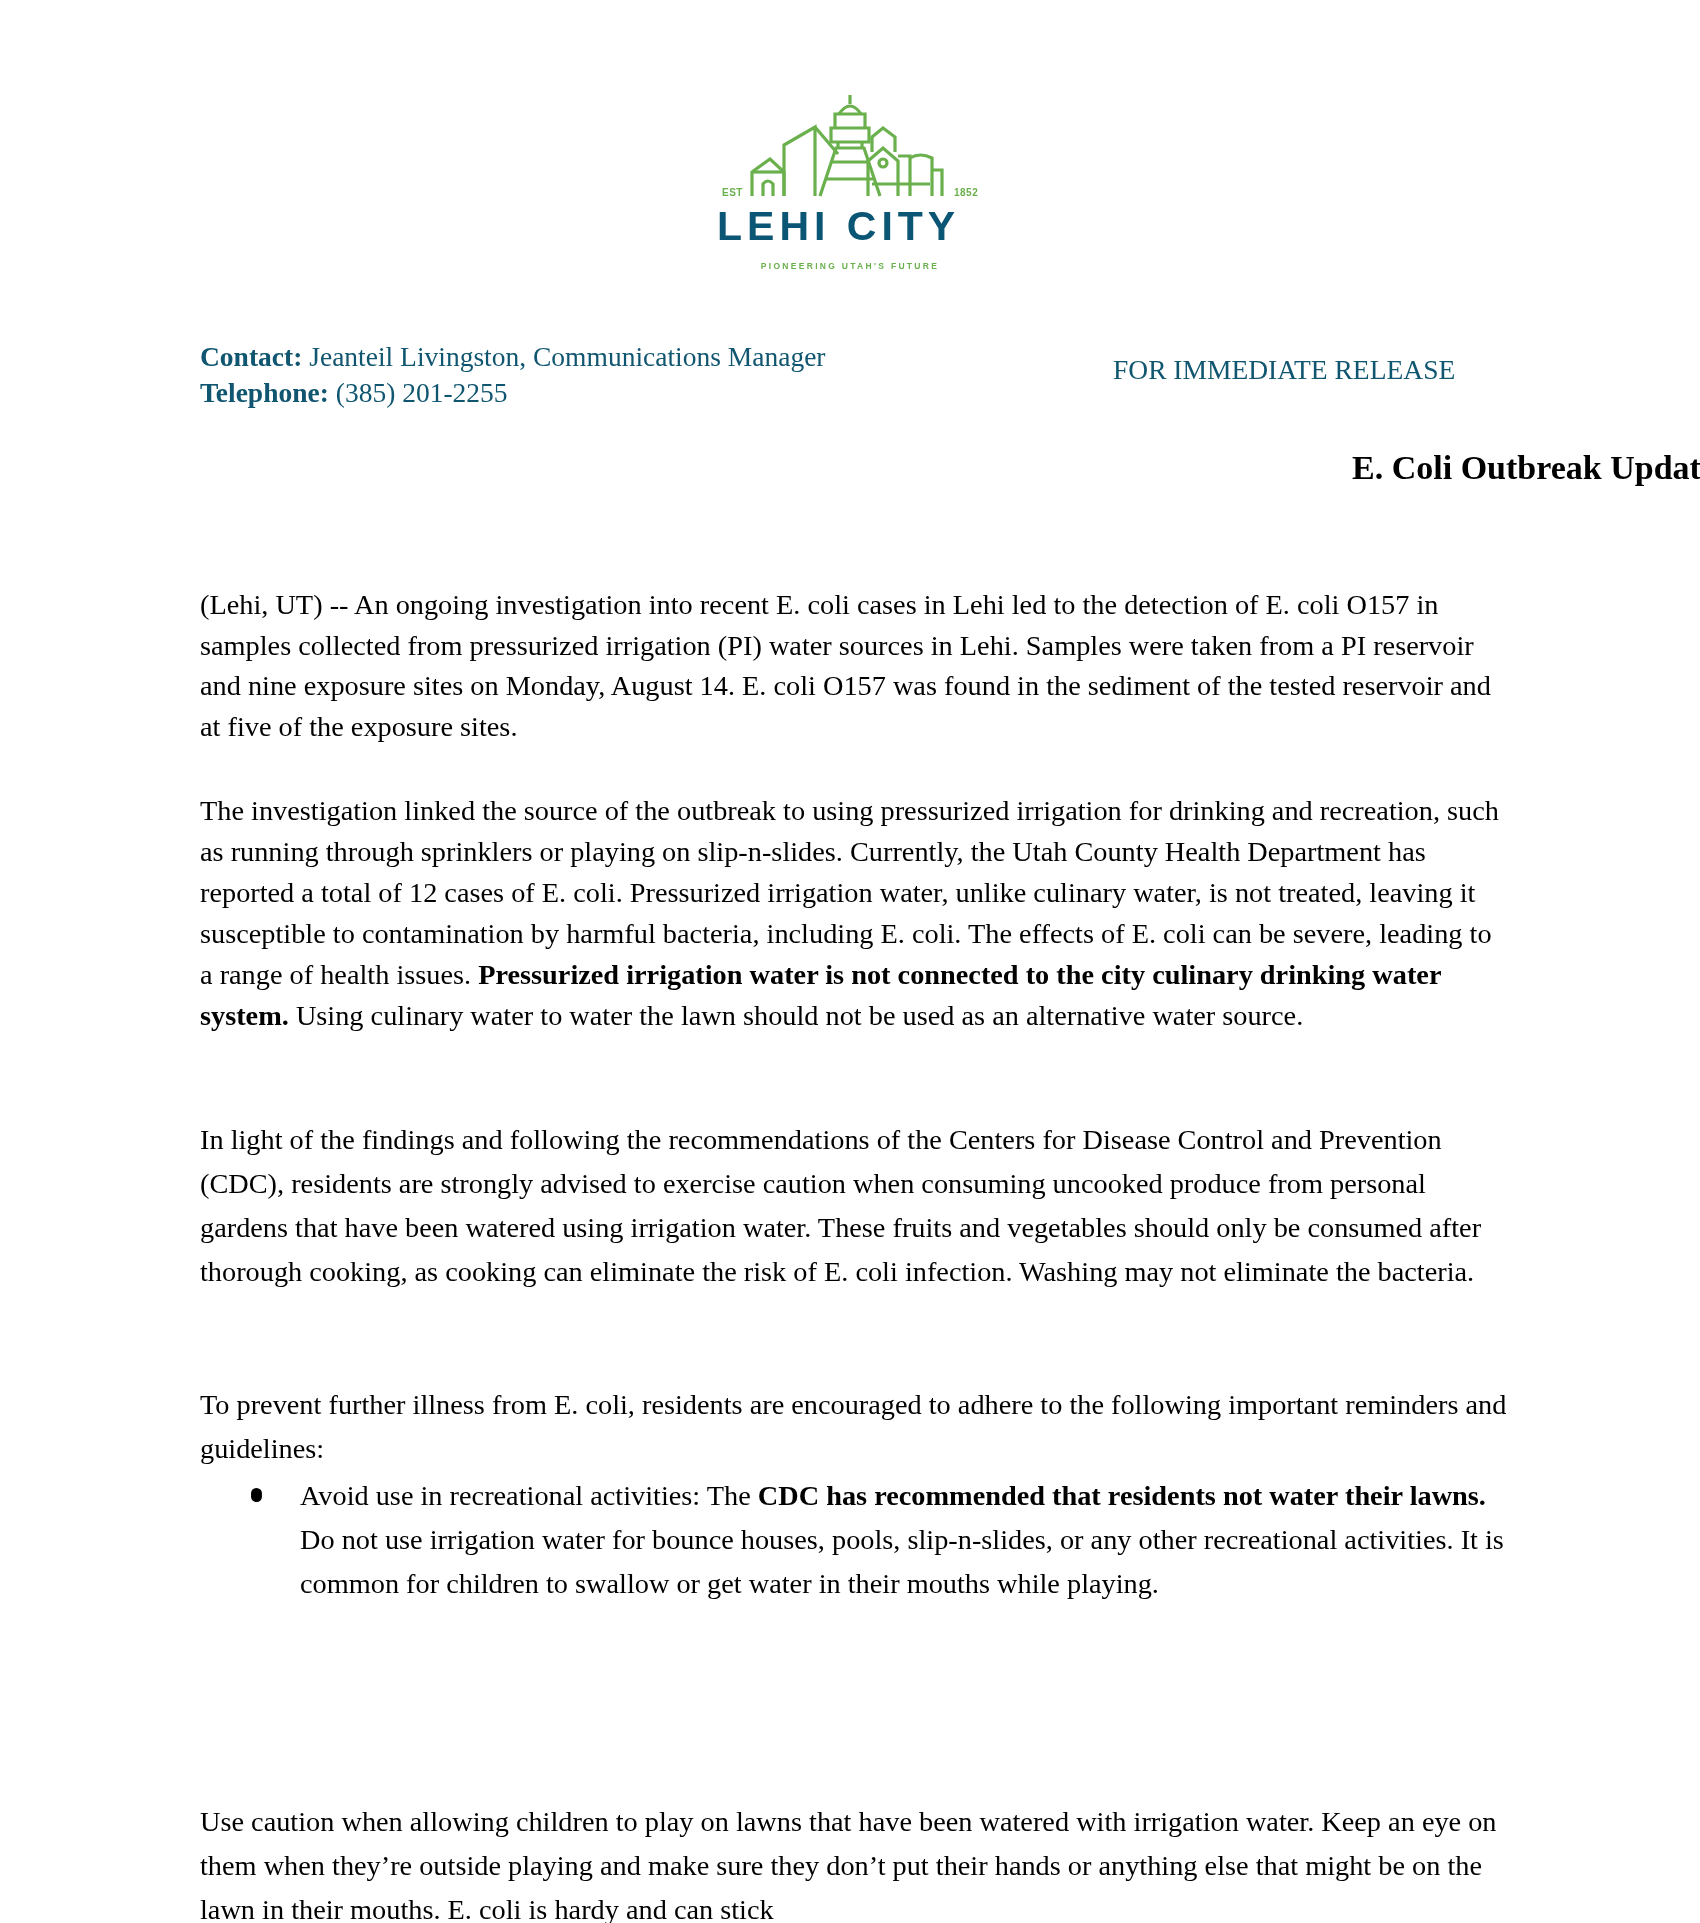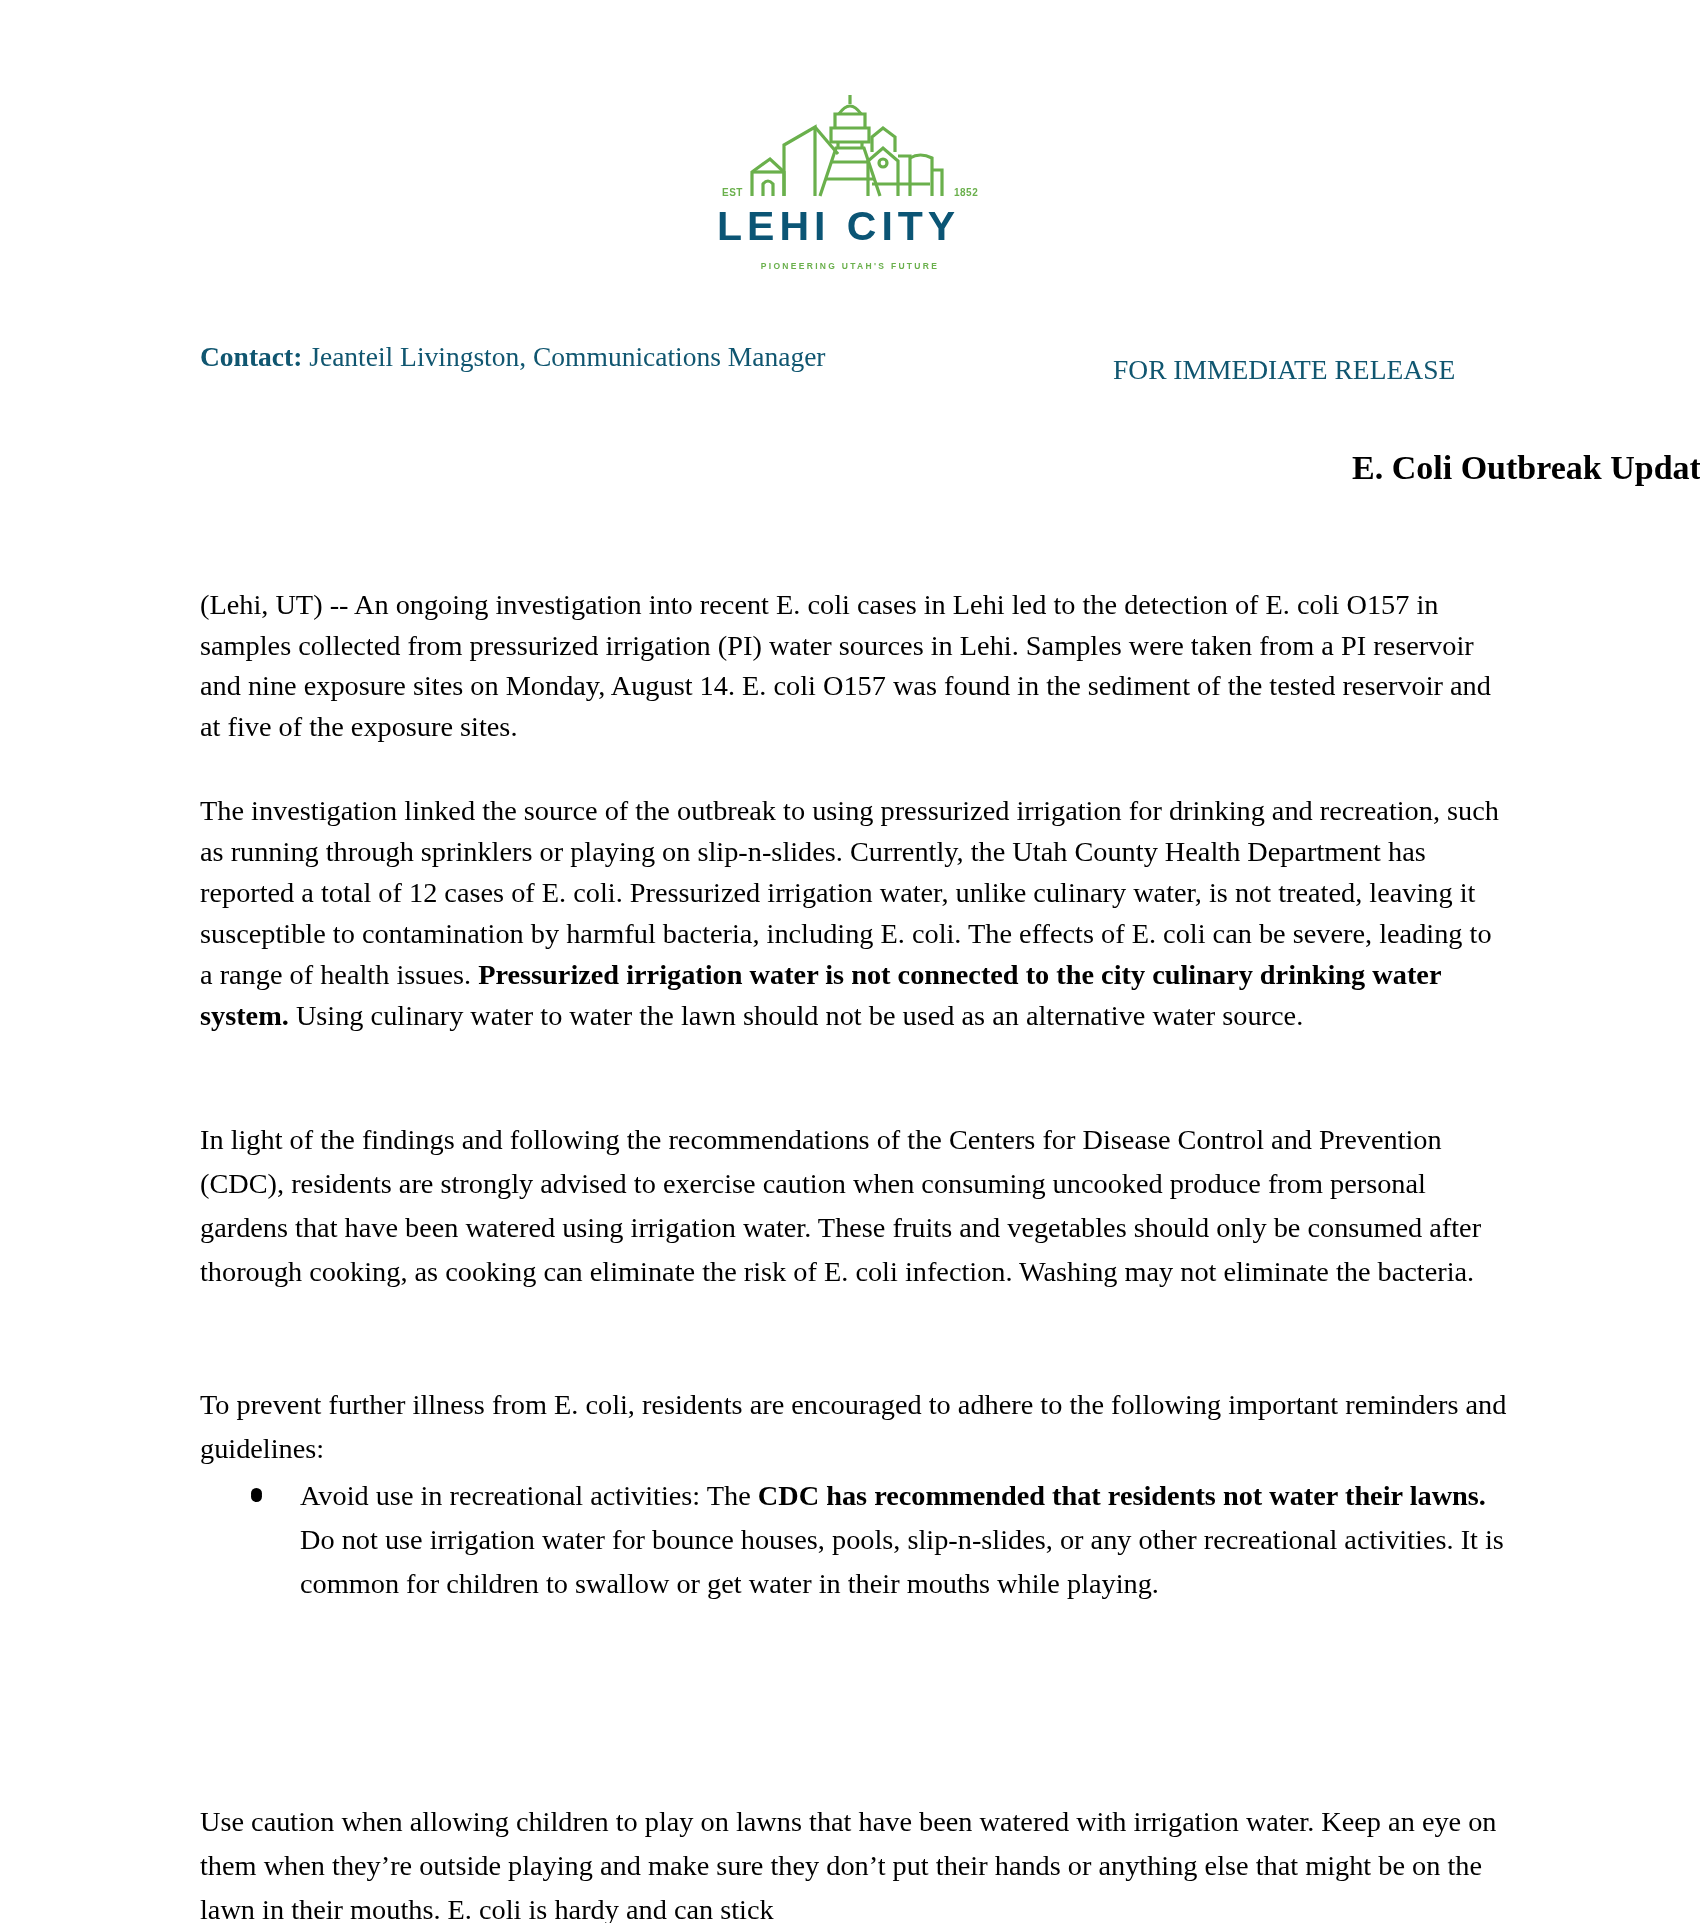--- a/index.html
+++ b/index.html
@@ -81,20 +81,21 @@
       </g>
     </svg>
     <span class="logo-est">EST</span>
     <span class="logo-year">1852</span>
     <div class="logo-word">LEHI CITY</div>
     <div class="logo-tag">PIONEERING UTAH'S FUTURE</div>
   </div>
 
   <div class="contact">
     <div><b>Contact:</b><span> Jeanteil Livingston, Communications Manager</span></div>
+    <div><b>Telephone:</b><span> (385) 201-2255</span></div>
   </div>
   <div class="release">FOR IMMEDIATE RELEASE</div>
 
   <div class="title">E. Coli Outbreak Update</div>
 
   <div class="para p1">(Lehi, UT) -- An ongoing investigation into recent E. coli cases in Lehi led to the detection of E. coli O157 in samples collected from pressurized irrigation (PI) water sources in Lehi. Samples were taken from a PI reservoir and nine exposure sites on Monday, August 14. E. coli O157 was found in the sediment of the tested reservoir and at five of the exposure sites.</div>
 
   <div class="para p2"><span>The investigation linked the source of the outbreak to using pressurized irrigation for drinking and recreation, such as running through sprinklers or playing on slip-n-slides. Currently, the Utah County Health Department has reported a total of 12 cases of E. coli. Pressurized irrigation water, unlike culinary water, is not treated, leaving it susceptible to contamination by harmful bacteria, including E. coli. The effects of E. coli can be severe, leading to a range of health issues. </span><b>Pressurized irrigation water is not connected to the city culinary drinking water system.</b><span> Using culinary water to water the lawn should not be used as an alternative water source.</span></div>
 
   <div class="para p3">In light of the findings and following the recommendations of the Centers for Disease Control and Prevention (CDC), residents are strongly advised to exercise caution when consuming uncooked produce from personal gardens that have been watered using irrigation water. These fruits and vegetables should only be consumed after thorough cooking, as cooking can eliminate the risk of E. coli infection. Washing may not eliminate the bacteria.</div>

